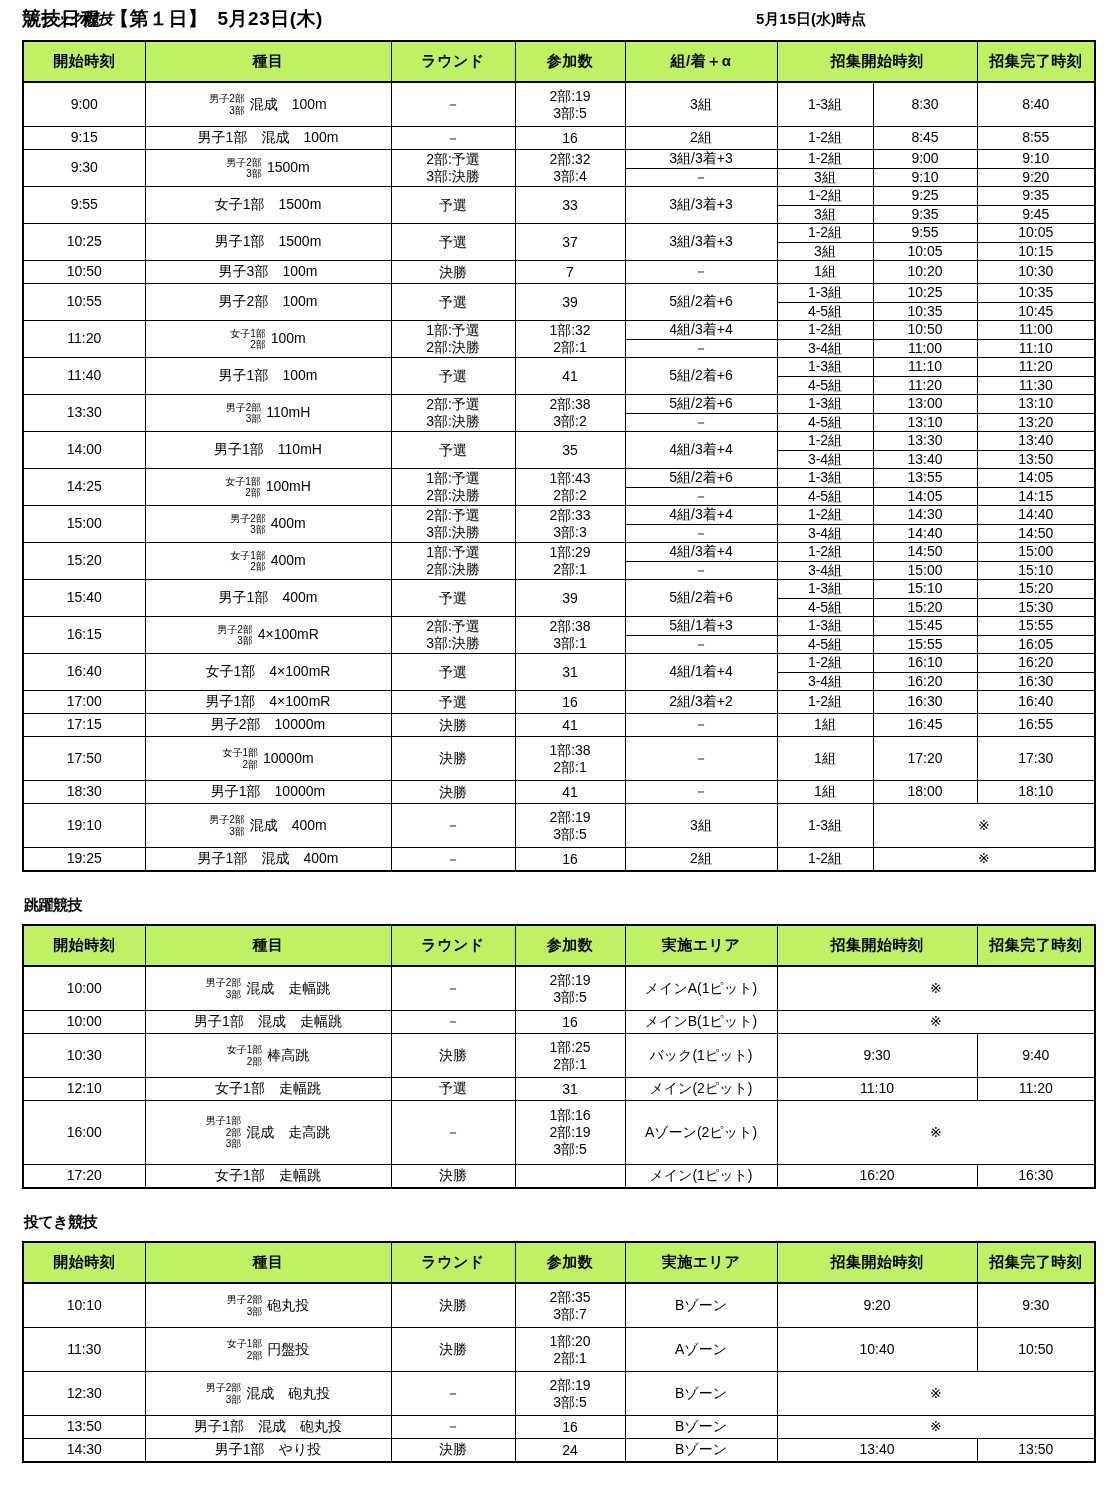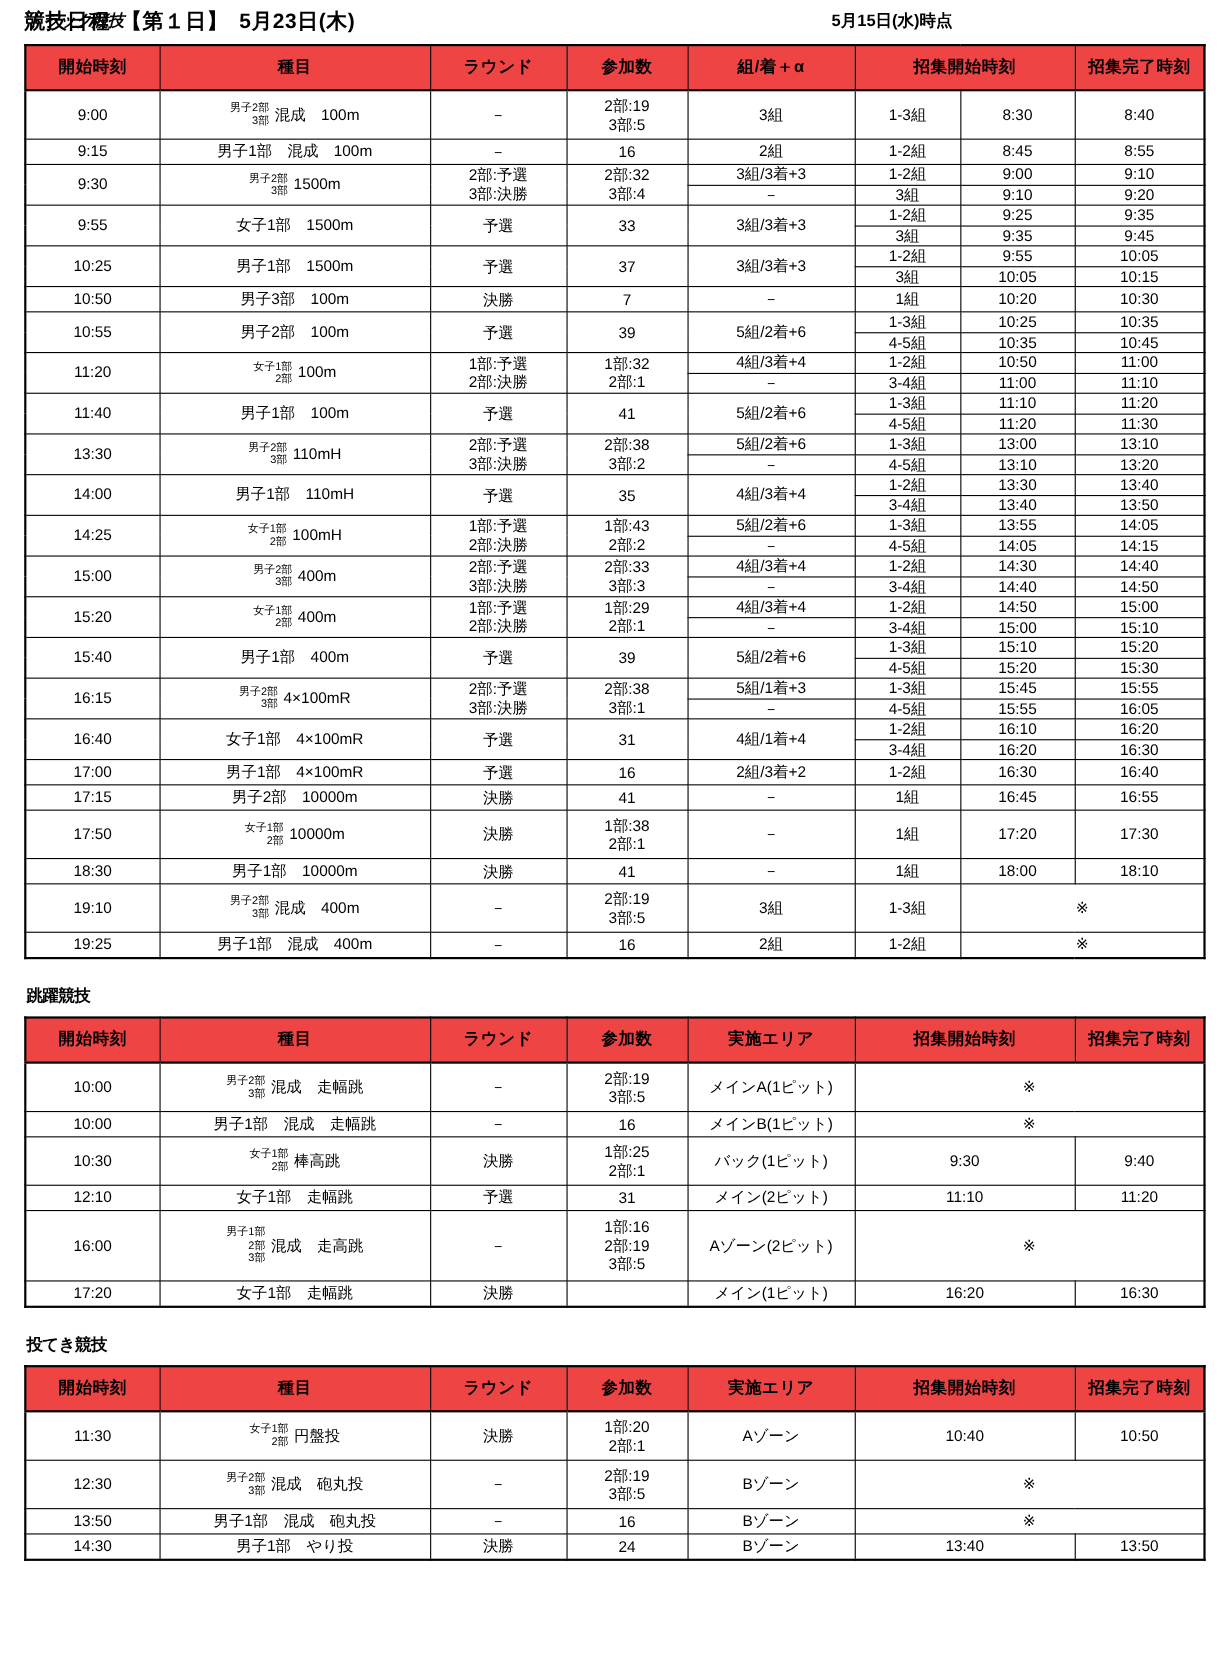--- a/index.html
+++ b/index.html
@@ -78,21 +78,21 @@
     border: 1px solid #000;
     font-size: 14px;
     font-weight: normal;
     text-align: center;
     vertical-align: middle;
     padding: 0;
     line-height: 1.25;
     background: #ffffff;
   }
   table.sched thead th {
-    background: #ef4444;
+    background: #bef264;
     font-weight: bold;
     font-size: 15px;
     height: 39px;
     border-bottom: 2.5px solid #000;
     letter-spacing: 0.5px;
   }
   
   .col-start   { width: 122px; }
   .col-event   { width: 246px; }
   .col-round   { width: 124px; }
@@ -975,20 +975,42 @@
         <th>種目</th>
         <th>ラウンド</th>
         <th>参加数</th>
         <th>実施エリア</th>
         <th>招集開始時刻</th>
         <th>招集完了時刻</th>
       </tr>
     </thead>
     <tbody>
         <tr>
+          <td class="row-2line">10:10</td>
+          <td>
+            <div class="ev">
+              <div class="ev-div">
+                <span>男子2部</span>
+                <span>3部</span>
+              </div>
+              <span class="ev-name">砲丸投</span>
+            </div>
+          </td>
+          <td>決勝</td>
+          <td>
+            <div class="stack2">
+              <span>2部:35</span>
+              <span>3部:7</span>
+            </div>
+          </td>
+          <td>Bゾーン</td>
+          <td>9:20</td>
+          <td>9:30</td>
+        </tr>
+        <tr>
           <td class="row-2line">11:30</td>
           <td>
             <div class="ev">
               <div class="ev-div">
                 <span>女子1部</span>
                 <span>2部</span>
               </div>
               <span class="ev-name">円盤投</span>
             </div>
           </td>

